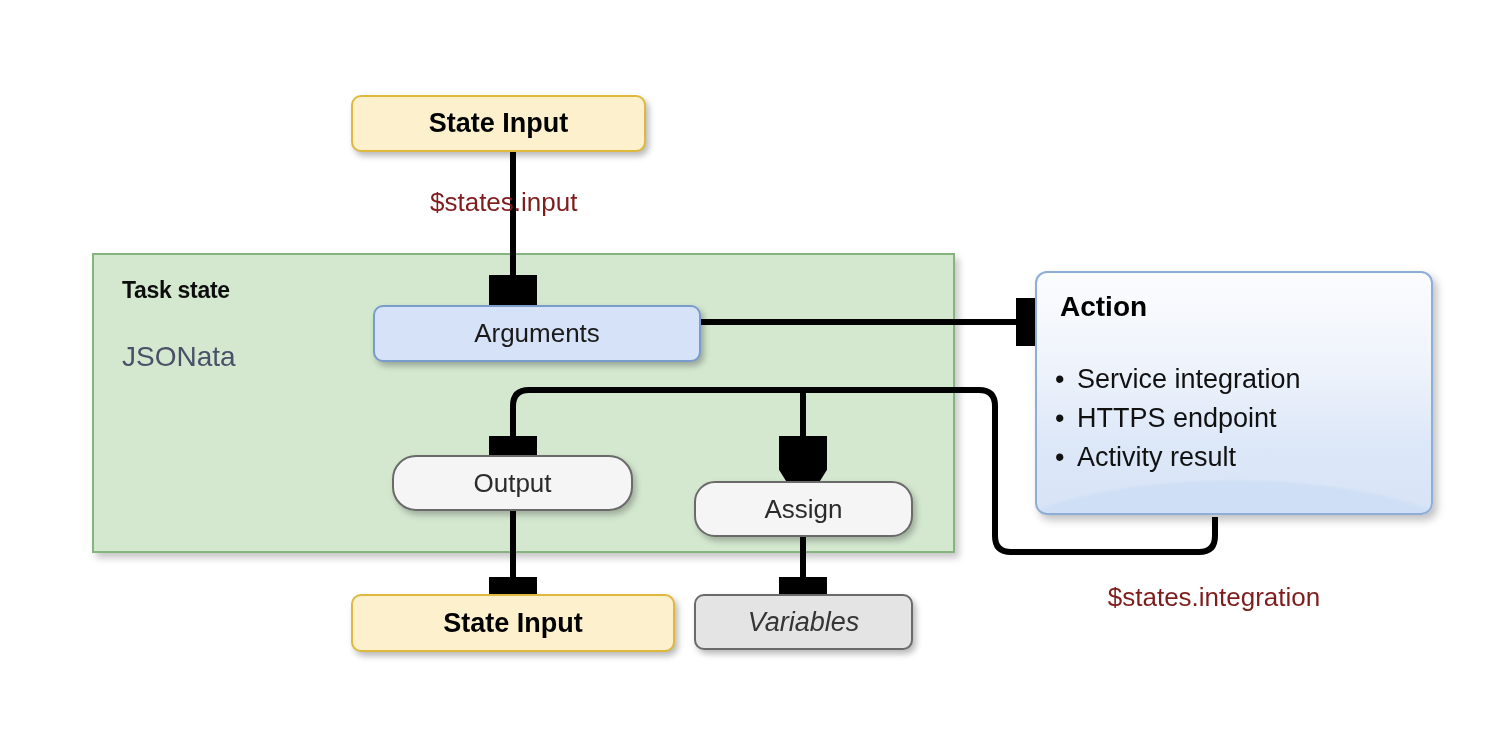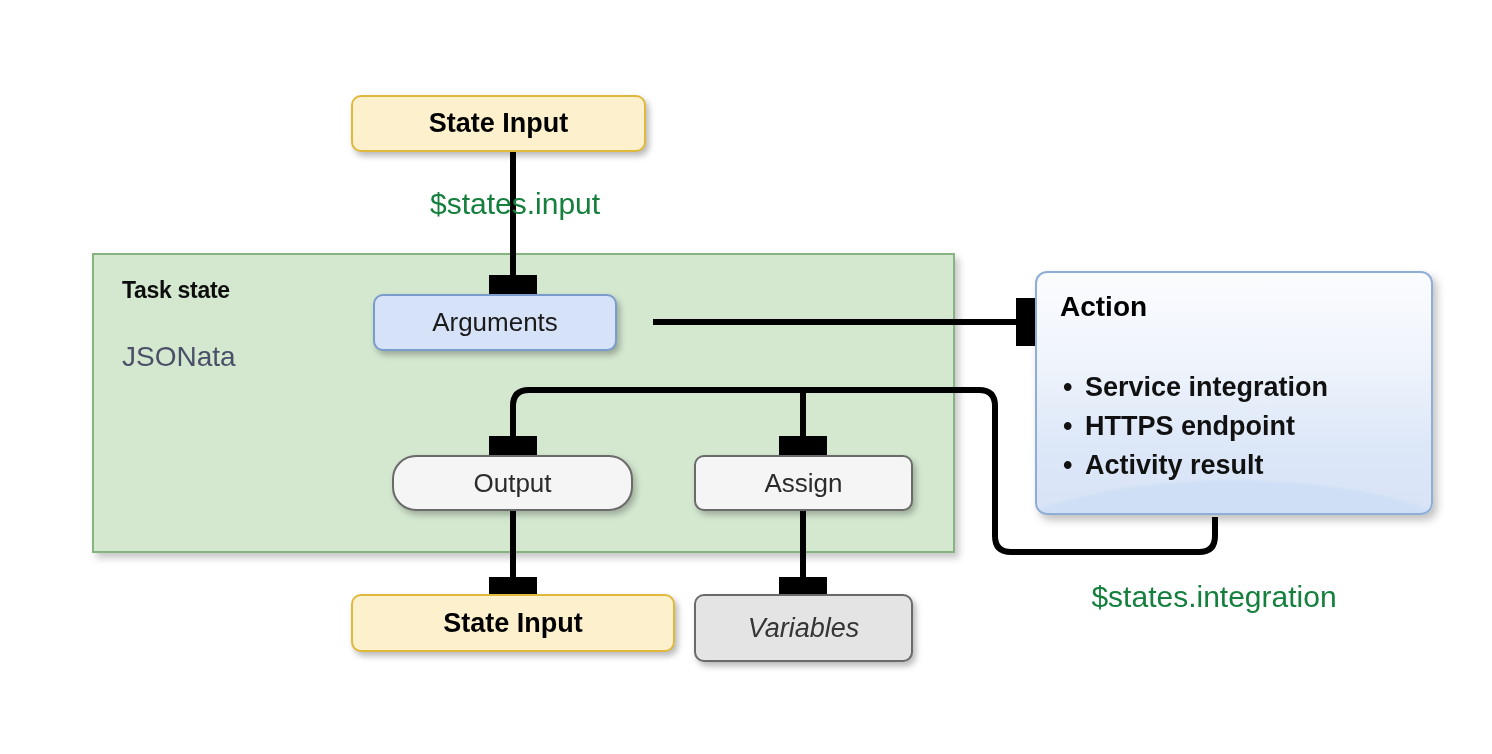--- a/index.html
+++ b/index.html
@@ -140,43 +140,42 @@
     left: 23px;
     top: 18px;
     font-size: 28px;
     font-weight: bold;
     color: #000000;
   }
   #action-list {
     position: absolute;
     left: 18px;
     top: 87px;
-    margin: 8px;
+    margin: 0;
     padding: 0;
     list-style: none;
-    font-weight: bold;
   }
   #action-list li {
     font-size: 27px;
     color: #111111;
     line-height: 39px;
     white-space: nowrap;
   }
   #action-list li::before {
     content: "\2022";
     display: inline-block;
     width: 22px;
     color: #111111;
   }
 
   
   .edge-label {
     position: absolute;
-    font-size: 30px;
-    color: #15803d;
+    font-size: 26px;
+    color: #7f1d1d;
     white-space: nowrap;
   }
   .edge-label.centered {
     text-align: center;
     line-height: 34px;
   }
 </style>
 </head>
 <body>
 
@@ -205,37 +204,37 @@
 
     <path d="M513,511 L513,584" marker-end="url(#arrowhead)"></path>
 
     <path d="M803,511 L803,584" marker-end="url(#arrowhead)"></path>
   </svg>
 
   <div class="node node-yellow" style="left:351px; top:95px; width:295px; height:57px;">
     <span>State Input</span>
   </div>
 
-  <div class="node node-blue" style="left:373px; top:294px; width:244px; height:57px;">
+  <div class="node node-blue" style="left:373px; top:305px; width:328px; height:57px;">
     <span>Arguments</span>
   </div>
 
   <div class="node node-white" style="left:392px; top:455px; width:241px; height:56px;border-radius:24px;">
     <span>Output</span>
   </div>
 
-  <div class="node node-white" style="left:694px; top:455px; width:219px; height:56px;">
+  <div class="node node-white" style="left:694px; top:481px; width:219px; height:56px;border-radius:21px;">
     <span>Assign</span>
   </div>
 
   <div class="node node-yellow" style="left:351px; top:594px; width:324px; height:58px;">
     <span>State Input</span>
   </div>
 
-  <div class="node node-grey" style="left:694px; top:594px; width:219px; height:68px;">
+  <div class="node node-grey" style="left:694px; top:594px; width:219px; height:56px;">
     <span>Variables</span>
   </div>
 
   <div id="action-panel">
     <div id="action-title">Action</div>
     <ul id="action-list">
       <li>Service integration</li>
       <li>HTTPS endpoint</li>
       <li>Activity result</li>
     </ul>

